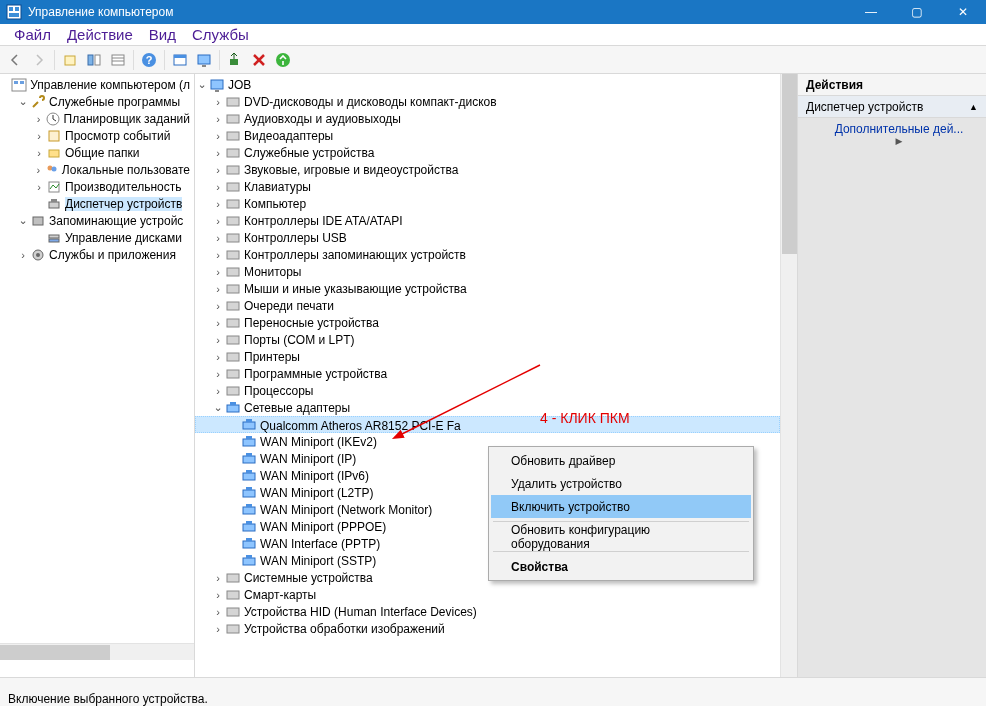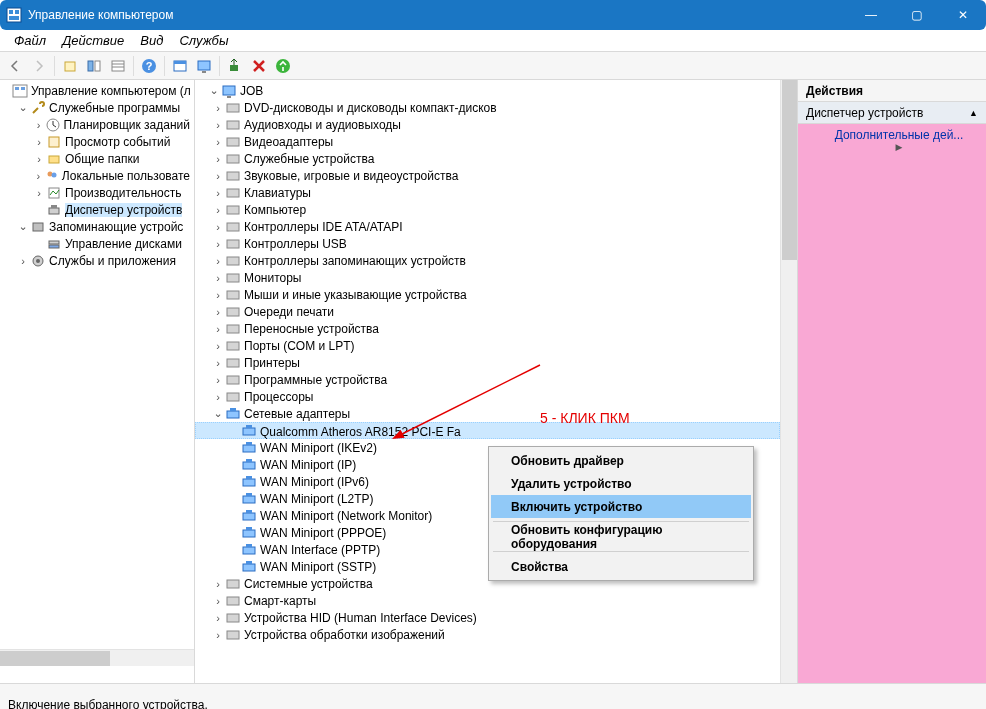--- a/index.html
+++ b/index.html
@@ -1,59 +1,59 @@
 <!DOCTYPE html>
 <html><head>
 <meta charset="utf-8">
 <style>
 * { margin: 0; padding: 0; box-sizing: border-box; font-family: "Segoe UI", Tahoma, sans-serif; }
 body { width: 986px; height: 709px; background: #fff; overflow: hidden; position: relative; font-size: 12px; }
 
-.titlebar { height: 30px; background: #1a76c4; display: flex; align-items: center; color: #fff; padding-left: 6px; border-radius: 6px; }
+.titlebar { height: 24px; background: #1a76c4; display: flex; align-items: center; color: #fff; padding-left: 6px; }
 .titlebar .app-icon { width: 16px; height: 16px; margin-right: 6px; }
 .titlebar .title { flex: 1; font-size: 12px; }
 .titlebar .win-controls { display: flex; height: 100%; }
 .titlebar .win-btn { width: 46px; height: 100%; display: flex; align-items: center; justify-content: center; color: #fff; }
 
 .menubar { height: 22px; background: #fff; border-bottom: 1px solid #d9d9d9; display: flex; align-items: center; padding-left: 6px; }
-.menubar .menu-item { padding: 2px 8px; font-size: 13px; color: #000000; font-style: italic; }
+.menubar .menu-item { padding: 2px 8px; font-size: 15px; color: #4c1d95; }
 
 .toolbar { height: 28px; background: #f6f6f6; border-bottom: 1px solid #d9d9d9; display: flex; align-items: center; padding: 0 4px; gap: 2px; }
 .toolbar .tb-btn { width: 22px; height: 22px; display: flex; align-items: center; justify-content: center; border: 1px solid transparent; }
 .toolbar .tb-sep { width:1px; height:20px; background:#ddd; margin:0 2px;}
 
 .workspace { display: flex; height: 603px; background: #fff; }
 .left-pane { width: 195px; border-right: 1px solid #d9d9d9; overflow: hidden; padding-top: 2px; }
 .middle-pane { flex: 1; border-right: 1px solid #d9d9d9; position: relative; overflow: hidden; }
-.right-pane { width: 188px; background:#f9a8d4; }
+.right-pane { width: 188px; background:#e5e5e5; }
 
 .tree { font-size: 12px; color:#000; }
 .tree .node { display:flex; align-items:center; height:17px; white-space:nowrap; padding-right:4px; }
 .tree .twisty { width:14px; text-align:center; color:#555; font-size:11px;}
 .tree .ticon { width:16px; height:16px; margin-right:3px; display:inline-flex; align-items:center; justify-content:center;}
 .tree .label { }
 .tree .node.selected { background:#cce8ff; outline:1px dotted #99d1ff; outline-offset:-1px;align-items:flex-end;}
 .tree .node.hl .label { background:#cce8ff; }
-.tree .indent0 { padding-left: 12px; }
+.tree .indent0 { padding-left: 0px; }
 .tree .indent1 { padding-left: 16px; }
 .tree .indent2 { padding-left: 32px; }
 
 .middle-scroll { position:absolute; right:0; top:0; width:17px; height:100%; background:#f0f0f0; border-left:1px solid #e3e3e3; }
 .middle-scroll .thumb { position:absolute; left:1px; width:15px; top:0; height:180px; background:#cdcdcd;}
 .bottom-scroll { position:absolute; bottom:0; left:0; right:0; height:17px; background:#f0f0f0; border-top:1px solid #e3e3e3; }
 .bottom-scroll .thumb { position:absolute; top:1px; height:15px; left:0; width:110px; background:#cdcdcd;}
 
 .right-pane .hdr { height:22px; border-bottom:1px solid #d9d9d9; padding:4px 8px; font-weight:600; font-size:12px; background:#f5f5f5;}
 .right-pane .sect { height:22px; padding:4px 8px; background:#e8edf3; border-bottom:1px solid #d9d9d9; display:flex; align-items:center; justify-content:space-between;}
 .right-pane .link { padding:4px 8px 4px 22px; color:#0033aa; display:flex; align-items:center; justify-content:space-between;flex-direction:column;}
 .right-pane .link .chev { color:#555; font-size:9px;}
 
 .statusbar { height:22px; border-top:1px solid #d9d9d9; padding:14px 8px; font-size:12px; background:#f6f6f6;}
 
-.ctx-menu { position:absolute; left:488px; top:446px; width:266px; background:#f2f2f2; border:1px solid #ababab; box-shadow:3px 3px 4px rgba(0,0,0,.25); font-size:12px; padding:2px;font-weight:bold;}
+.ctx-menu { position:absolute; left:488px; top:446px; width:266px; background:#f2f2f2; border:1px solid #ababab; box-shadow:3px 3px 4px rgba(0,0,0,.25); font-size:12px; padding:2px;}
 .ctx-menu .mi { height:23px; display:flex; align-items:center; padding:0 20px; }
 .ctx-menu .mi:hover,.ctx-menu .mi.hl { background:#91c9f7; }
 .ctx-menu .sep { height:1px; background:#d0d0d0; margin:3px 2px; }
 
 .annot1 { position:absolute; left:540px; top:410px; color:#e40000; font-size:14px; font-weight:400;}
 .annot2 { position:absolute; left:716px; top:497px; color:#e40000; font-size:14px;}
 .arrow-svg { position:absolute; pointer-events:none;}
 </style>
 </head>
 <body>
@@ -601,21 +601,21 @@
 <div class="statusbar">Включение выбранного устройства.</div>
 
 <svg class="arrow-svg" style="left:390px;top:355px;" width="160" height="100">
   <defs>
       <marker id="ah1" markerWidth="10" markerHeight="10" refX="2" refY="3" orient="auto">
         <path d="M0,0 L0,6 L8,3 z" fill="#e40000"></path>
       </marker>
     </defs>
   <line x1="150" y1="10" x2="10" y2="80" stroke="#e40000" stroke-width="1.5" marker-end="url(#ah1)"></line>
 </svg>
-<div class="annot1">5 - КЛИК ПКМ</div>
+<div class="annot1">4 - КЛИК ПКМ</div>
 
 <svg class="arrow-svg" style="left:630px;top:490px;" width="120" height="20">
   <defs>
       <marker id="ah2" markerWidth="10" markerHeight="10" refX="2" refY="3" orient="auto">
         <path d="M0,0 L0,6 L8,3 z" fill="#e40000"></path>
       </marker>
     </defs>
   <line x1="110" y1="9" x2="5" y2="9" stroke="#e40000" stroke-width="1.8" marker-end="url(#ah2)"></line>
 </svg>
 <div class="annot2">2</div>

